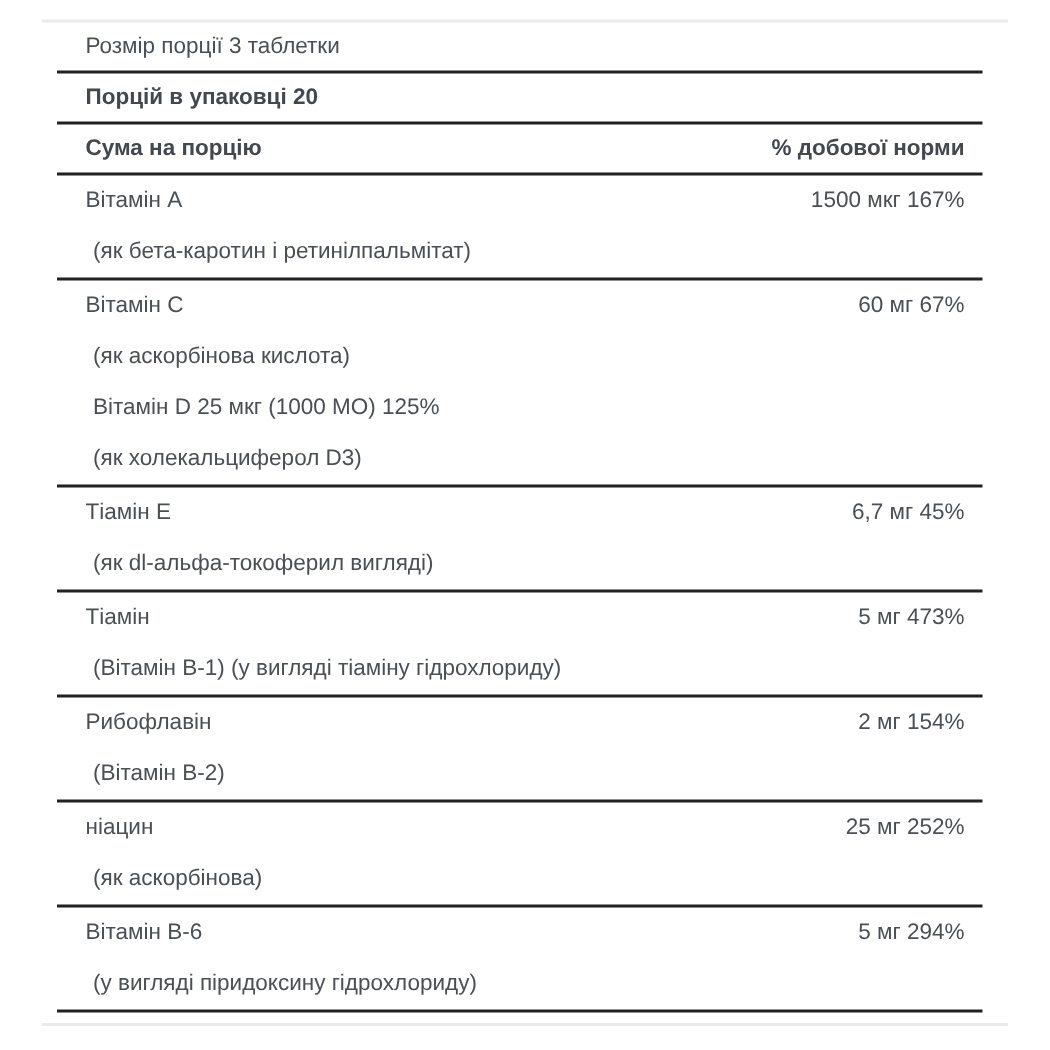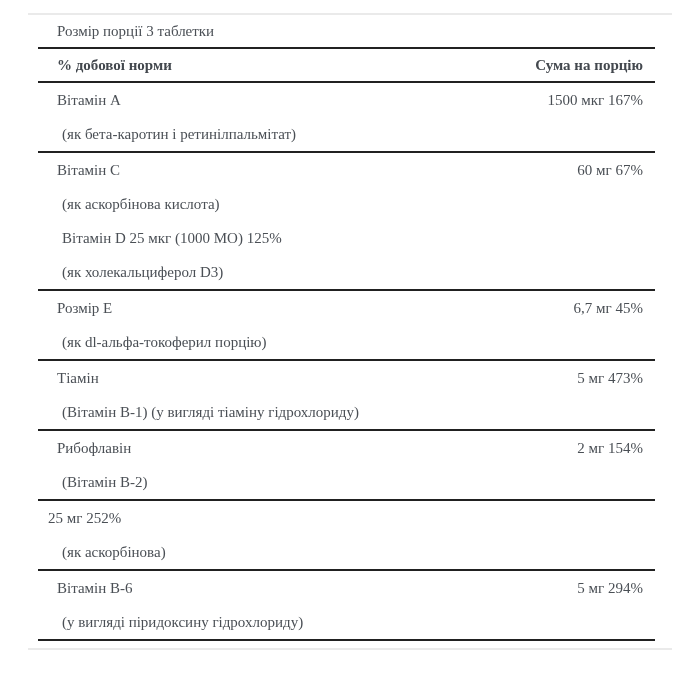--- a/index.html
+++ b/index.html
@@ -16,21 +16,20 @@
     color: #4a4f55;
   }
   .supplement-table {
     margin: 13px 28px 0 28px;           
     border-top: 2px solid #eaeaea;       
     border-bottom: 2px solid #eaeaea;    
     padding-bottom: 7px;                 
   }
   .inner {
     margin: 0 17px 0 10px;               
-    font-family: Liberation Serif, serif;
   }
   .hrow {
     display: flex;
     justify-content: space-between;
     align-items: center;
     line-height: 32px;
     border-bottom: 2px solid #212121;
     padding-left: 19px;
     padding-right: 12px;
     white-space: nowrap;
@@ -54,22 +53,25 @@
 </head>
 <body>
 
 <div class="supplement-table">
   <div class="inner">
 
     <div class="hrow">
       <span>Розмір порції 3 таблетки</span>
     </div>
     <div class="hrow bold">
+      <span>Порцій в упаковці 20</span>
+    </div>
+    <div class="hrow bold">
+      <span>Сума на порцію</span>
       <span>% добової норми</span>
-      <span>Сума на порцію</span>
     </div>
 
     <div class="nrow">
       <div class="line">
         <span class="nm">Вітамін A</span>
         <span class="amt">1500 мкг 167%</span>
       </div>
       <div class="line">
         <span class="sb">(як бета-каротин і ретинілпальмітат)</span>
       </div>
@@ -86,25 +88,25 @@
       <div class="line">
         <span class="sb">Вітамін D 25 мкг (1000 МО) 125%</span>
       </div>
       <div class="line">
         <span class="sb">(як холекальциферол D3)</span>
       </div>
     </div>
 
     <div class="nrow">
       <div class="line">
-        <span class="nm">Розмір E</span>
+        <span class="nm">Тіамін E</span>
         <span class="amt">6,7 мг 45%</span>
       </div>
       <div class="line">
-        <span class="sb">(як dl-альфа-токоферил порцію)</span>
+        <span class="sb">(як dl-альфа-токоферил вигляді)</span>
       </div>
     </div>
 
     <div class="nrow">
       <div class="line">
         <span class="nm">Тіамін</span>
         <span class="amt">5 мг 473%</span>
       </div>
       <div class="line">
         <span class="sb">(Вітамін В-1) (у вигляді тіаміну гідрохлориду)</span>
@@ -116,20 +118,21 @@
         <span class="nm">Рибофлавін</span>
         <span class="amt">2 мг 154%</span>
       </div>
       <div class="line">
         <span class="sb">(Вітамін В-2)</span>
       </div>
     </div>
 
     <div class="nrow">
       <div class="line">
+        <span class="nm">ніацин</span>
         <span class="amt">25 мг 252%</span>
       </div>
       <div class="line">
         <span class="sb">(як аскорбінова)</span>
       </div>
     </div>
 
     <div class="nrow">
       <div class="line">
         <span class="nm">Вітамін В-6</span>

